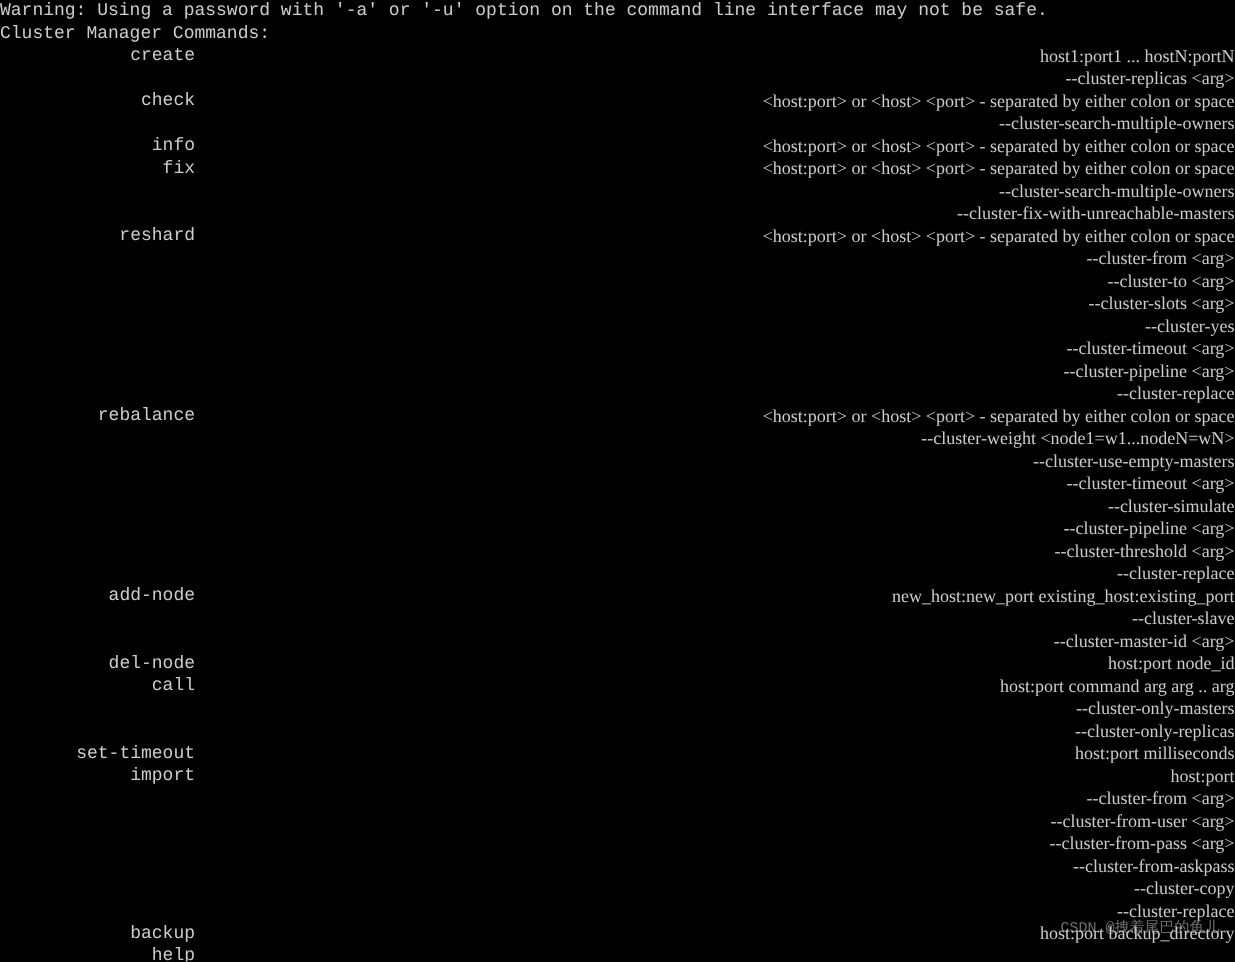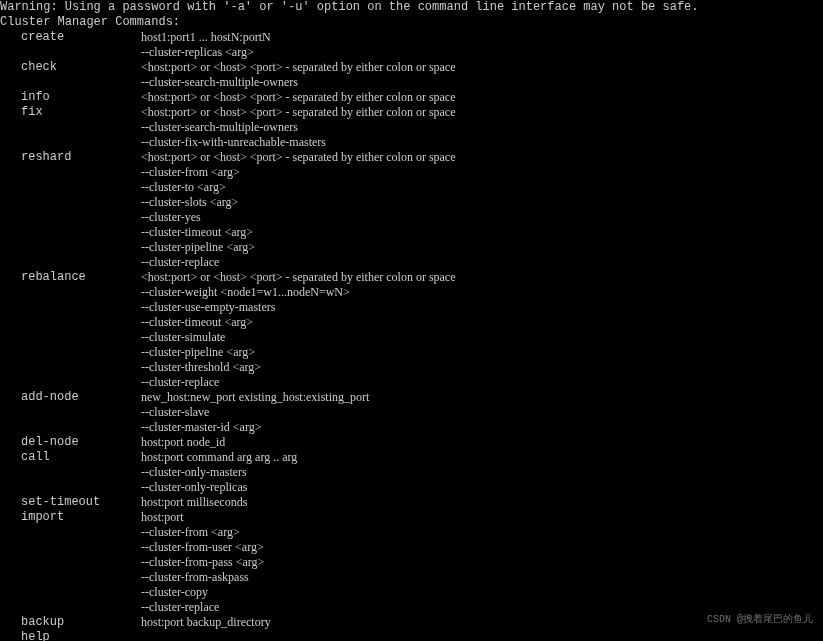--- a/index.html
+++ b/index.html
@@ -13,24 +13,25 @@
     width: 823px;
     height: 641px;
     overflow: hidden;
     position: relative;
   }
   .terminal {
     white-space: pre;
   }
   .row {
     display: flex;
+    text-align: right;
   }
   .cmd {
     width: 120px;
-    padding-left: 21px;
+    padding-left: 10px;
     flex-shrink: 0;
   }
   .desc {
     flex: 1;
     font-family: Liberation Serif, serif;
   }
   .watermark {
     position: absolute;
     right: 10px;
     bottom: 14px;

